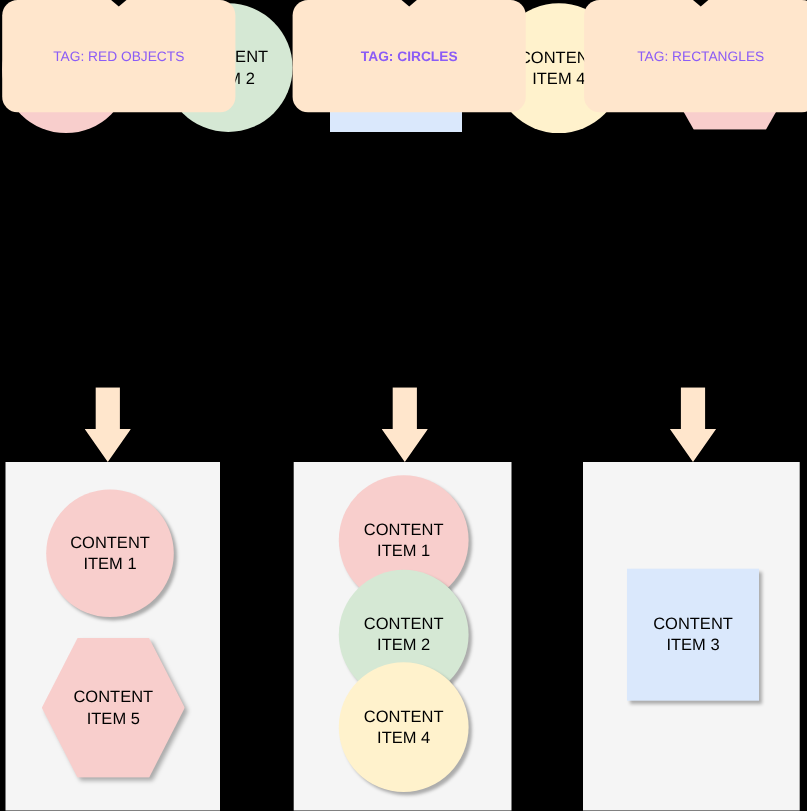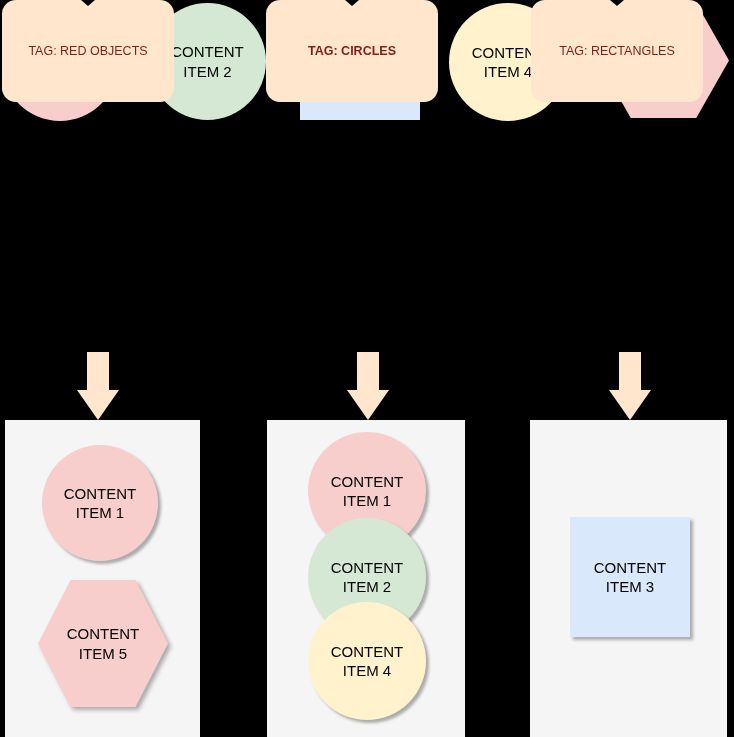--- a/index.html
+++ b/index.html
@@ -13,23 +13,23 @@
     position:absolute;display:flex;flex-direction:column;
     align-items:center;justify-content:center;text-align:center;
     color:#000;font-size:15px;line-height:1.3;box-sizing:border-box;
   }
   .circle{border-radius:50%;}
   .hex{clip-path:polygon(25% 0,75% 0,100% 50%,75% 100%,25% 100%,0 50%);width:100%;height:100%;}
   .hexwrap{position:absolute;}
   .hexwrap.shadowed{filter:drop-shadow(3px 3px 2px rgba(0,0,0,0.30));}
   .shadowed-box{box-shadow:3px 3px 3px rgba(0,0,0,0.30);}
   .tag{
-    position:absolute;width:172px;height:102px;border-radius:14px;
+    position:absolute;width:212px;height:102px;border-radius:14px;
     display:flex;align-items:center;justify-content:center;text-align:center;
-    color:#7f1d1d;font-size:12.5px;
+    color:#8b5cf6;font-size:12.5px;
   }
   .notch{
     position:absolute;top:0;left:50%;transform:translateX(-50%);
     width:0;height:0;
     border-left:7px solid transparent;border-right:7px solid transparent;
     border-top:6px solid #000;
   }
   .arrow{
     position:absolute;top:352px;width:42px;height:68px;
     clip-path:polygon(10px 0,32px 0,32px 38px,42px 38px,21px 68px,0 38px,10px 38px);

